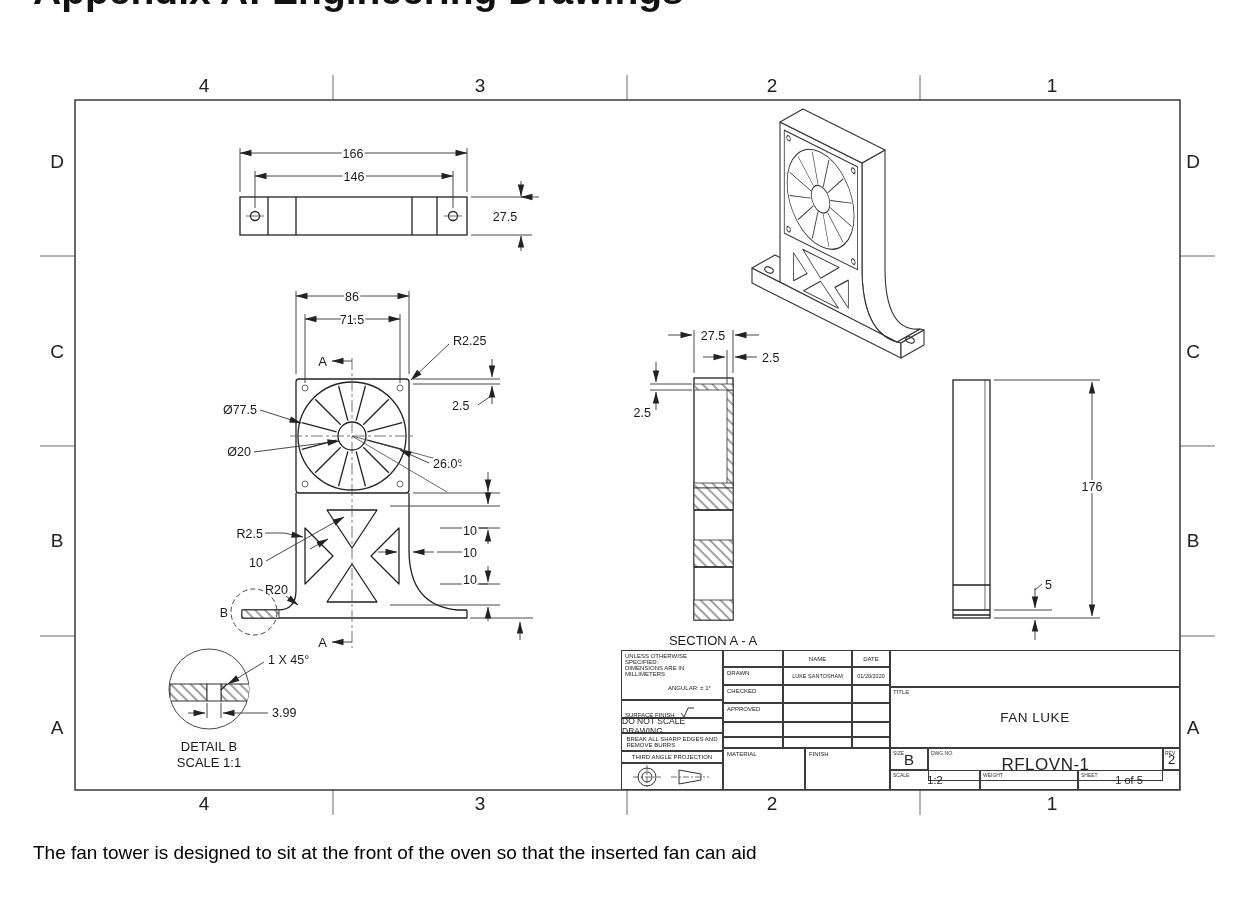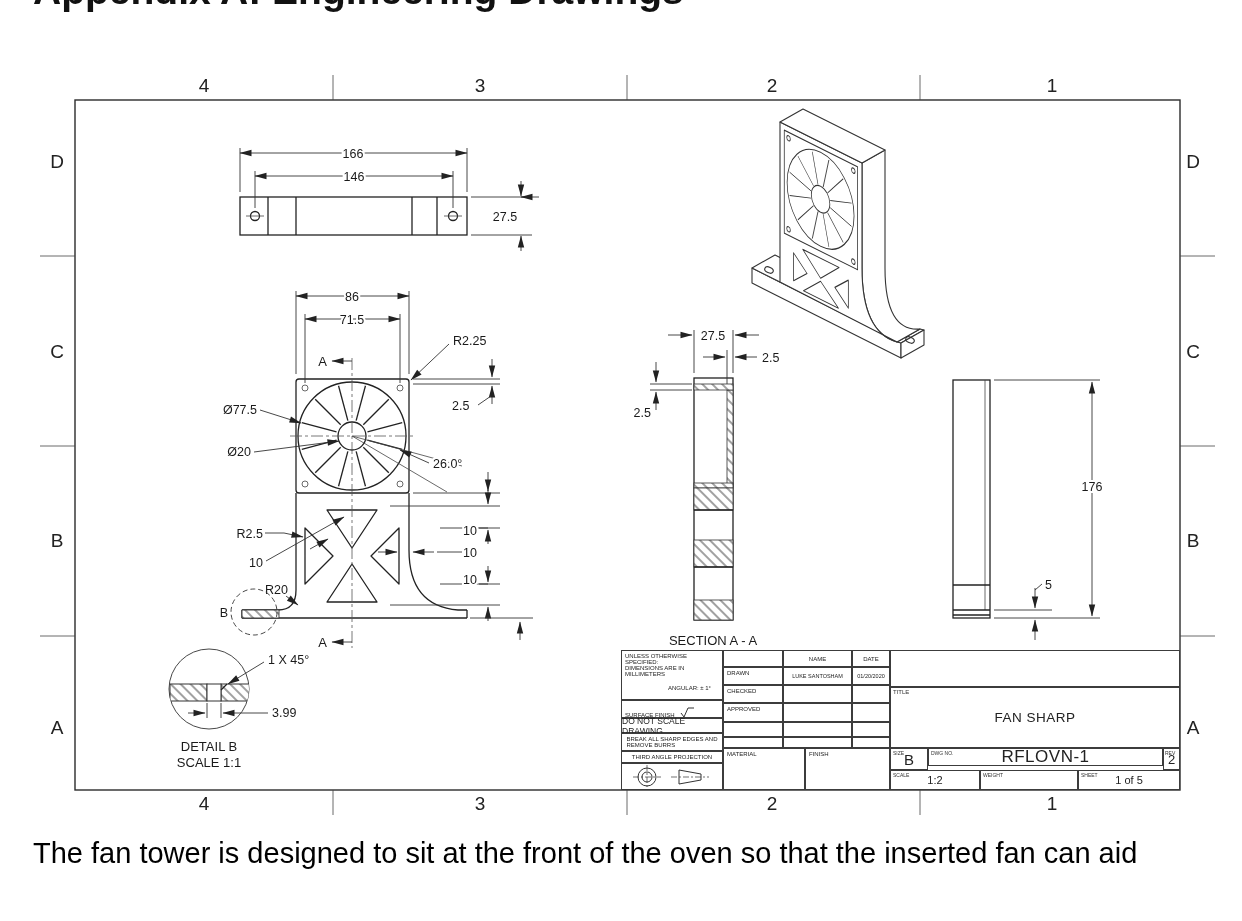--- a/index.html
+++ b/index.html
@@ -7,21 +7,21 @@
         font-family:"Liberation Sans",sans-serif;color:#111;}
   .abs{position:absolute;}
   
   #clipped-heading{position:absolute;left:33px;top:0;width:700px;height:13px;overflow:hidden;}
   #clipped-heading span{display:block;position:relative;top:-31px;font-size:39px;font-weight:bold;white-space:nowrap;}
   
   #part-title{position:absolute;left:35px;top:24px;font-size:27px;font-style:italic;letter-spacing:.2px;}
   
   .zone{position:absolute;font-size:19px;color:#222;transform:translate(-50%,-50%);}
   
-  #caption{position:absolute;left:33px;top:836px;font-size:29px;line-height:34px;color:#000;}
+  #caption{position:absolute;left:33px;top:836px;font-size:19px;line-height:34px;color:#000;}
   
   svg text{font-family:"Liberation Sans",sans-serif;}
   .dim{font-size:12.5px;fill:#1a1a1a;stroke:#fff;stroke-width:4px;paint-order:stroke;}
   .lbl{font-size:13px;fill:#1a1a1a;}
   .ol{stroke:#222;stroke-width:1.3;fill:none;}
   .dl{stroke:#333;stroke-width:0.9;fill:none;}
   .cl{stroke:#555;stroke-width:0.8;stroke-dasharray:12 3 3 3;fill:none;}
   .thin{stroke:#444;stroke-width:0.8;fill:none;}
   
   #tblock{position:absolute;left:621px;top:650px;width:559px;height:140px;font-family:"Liberation Sans",sans-serif;}
@@ -382,27 +382,27 @@
     <div class="cell" style="left:102px;top:87px;width:60px;height:11px;"></div>
     <div class="cell" style="left:162px;top:87px;width:69px;height:11px;"></div>
     <div class="cell" style="left:231px;top:87px;width:38px;height:11px;"></div>
 
     <div class="cell tiny" style="left:102px;top:98px;width:82px;height:42px;padding:2px 3px;">MATERIAL</div>
     <div class="cell tiny" style="left:184px;top:98px;width:85px;height:42px;padding:2px 3px;">FINISH</div>
 
     <div class="cell" style="left:269px;top:0;width:290px;height:37px;"></div>
     <div class="cell" style="left:269px;top:37px;width:290px;height:61px;">
       <span class="corner">TITLE</span>
-      <div class="ctr" style="height:100%;font-size:13.5px;letter-spacing:.5px;">FAN SHARP</div>
+      <div class="ctr" style="height:100%;font-size:13.5px;letter-spacing:.5px;">FAN LUKE</div>
     </div>
     <div class="cell" style="left:269px;top:98px;width:38px;height:22px;">
       <span class="corner" style="font-size:5px">SIZE</span>
       <div class="ctr" style="height:100%;font-size:15px;">B</div>
     </div>
-    <div class="cell" style="left:307px;top:98px;width:235px;height:18px;">
+    <div class="cell" style="left:307px;top:98px;width:235px;height:33px;">
       <span class="corner" style="font-size:5px">DWG NO.</span>
       <div class="ctr" style="height:100%;font-size:17px;letter-spacing:.5px;">RFLOVN-1</div>
     </div>
     <div class="cell" style="left:542px;top:98px;width:17px;height:22px;">
       <span class="corner" style="font-size:5px;left:1px;">REV</span>
       <div class="ctr" style="height:100%;font-size:13px;">2</div>
     </div>
     <div class="cell" style="left:269px;top:120px;width:90px;height:20px;">
       <span class="corner" style="font-size:5px">SCALE</span>
       <div class="ctr" style="height:100%;font-size:11px;">1:2</div>

